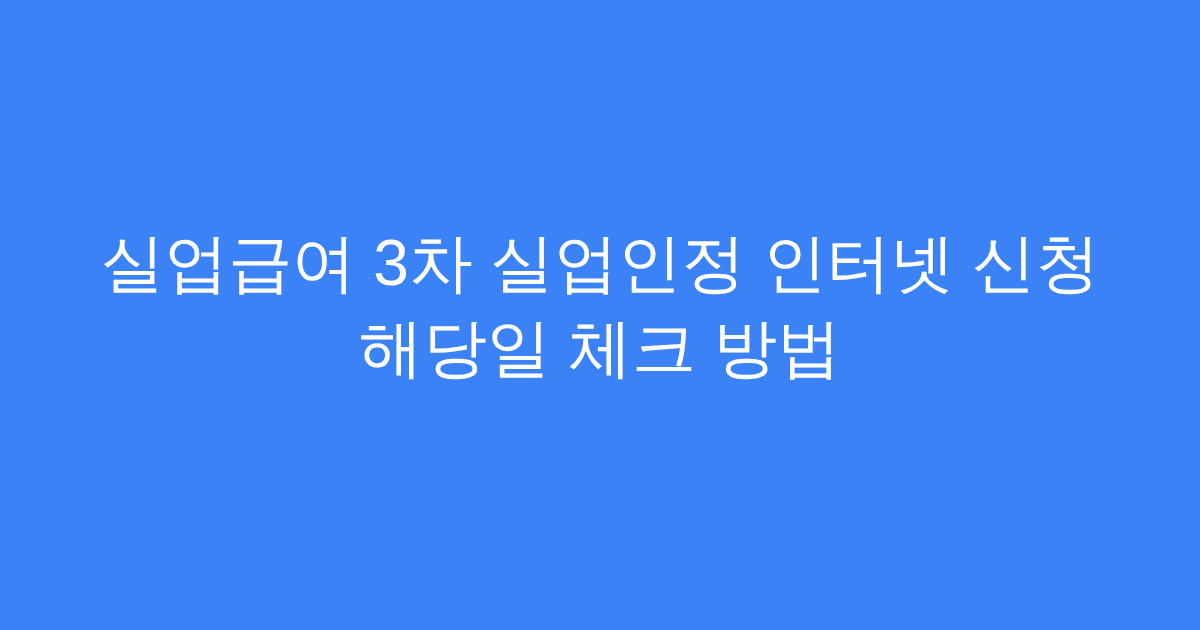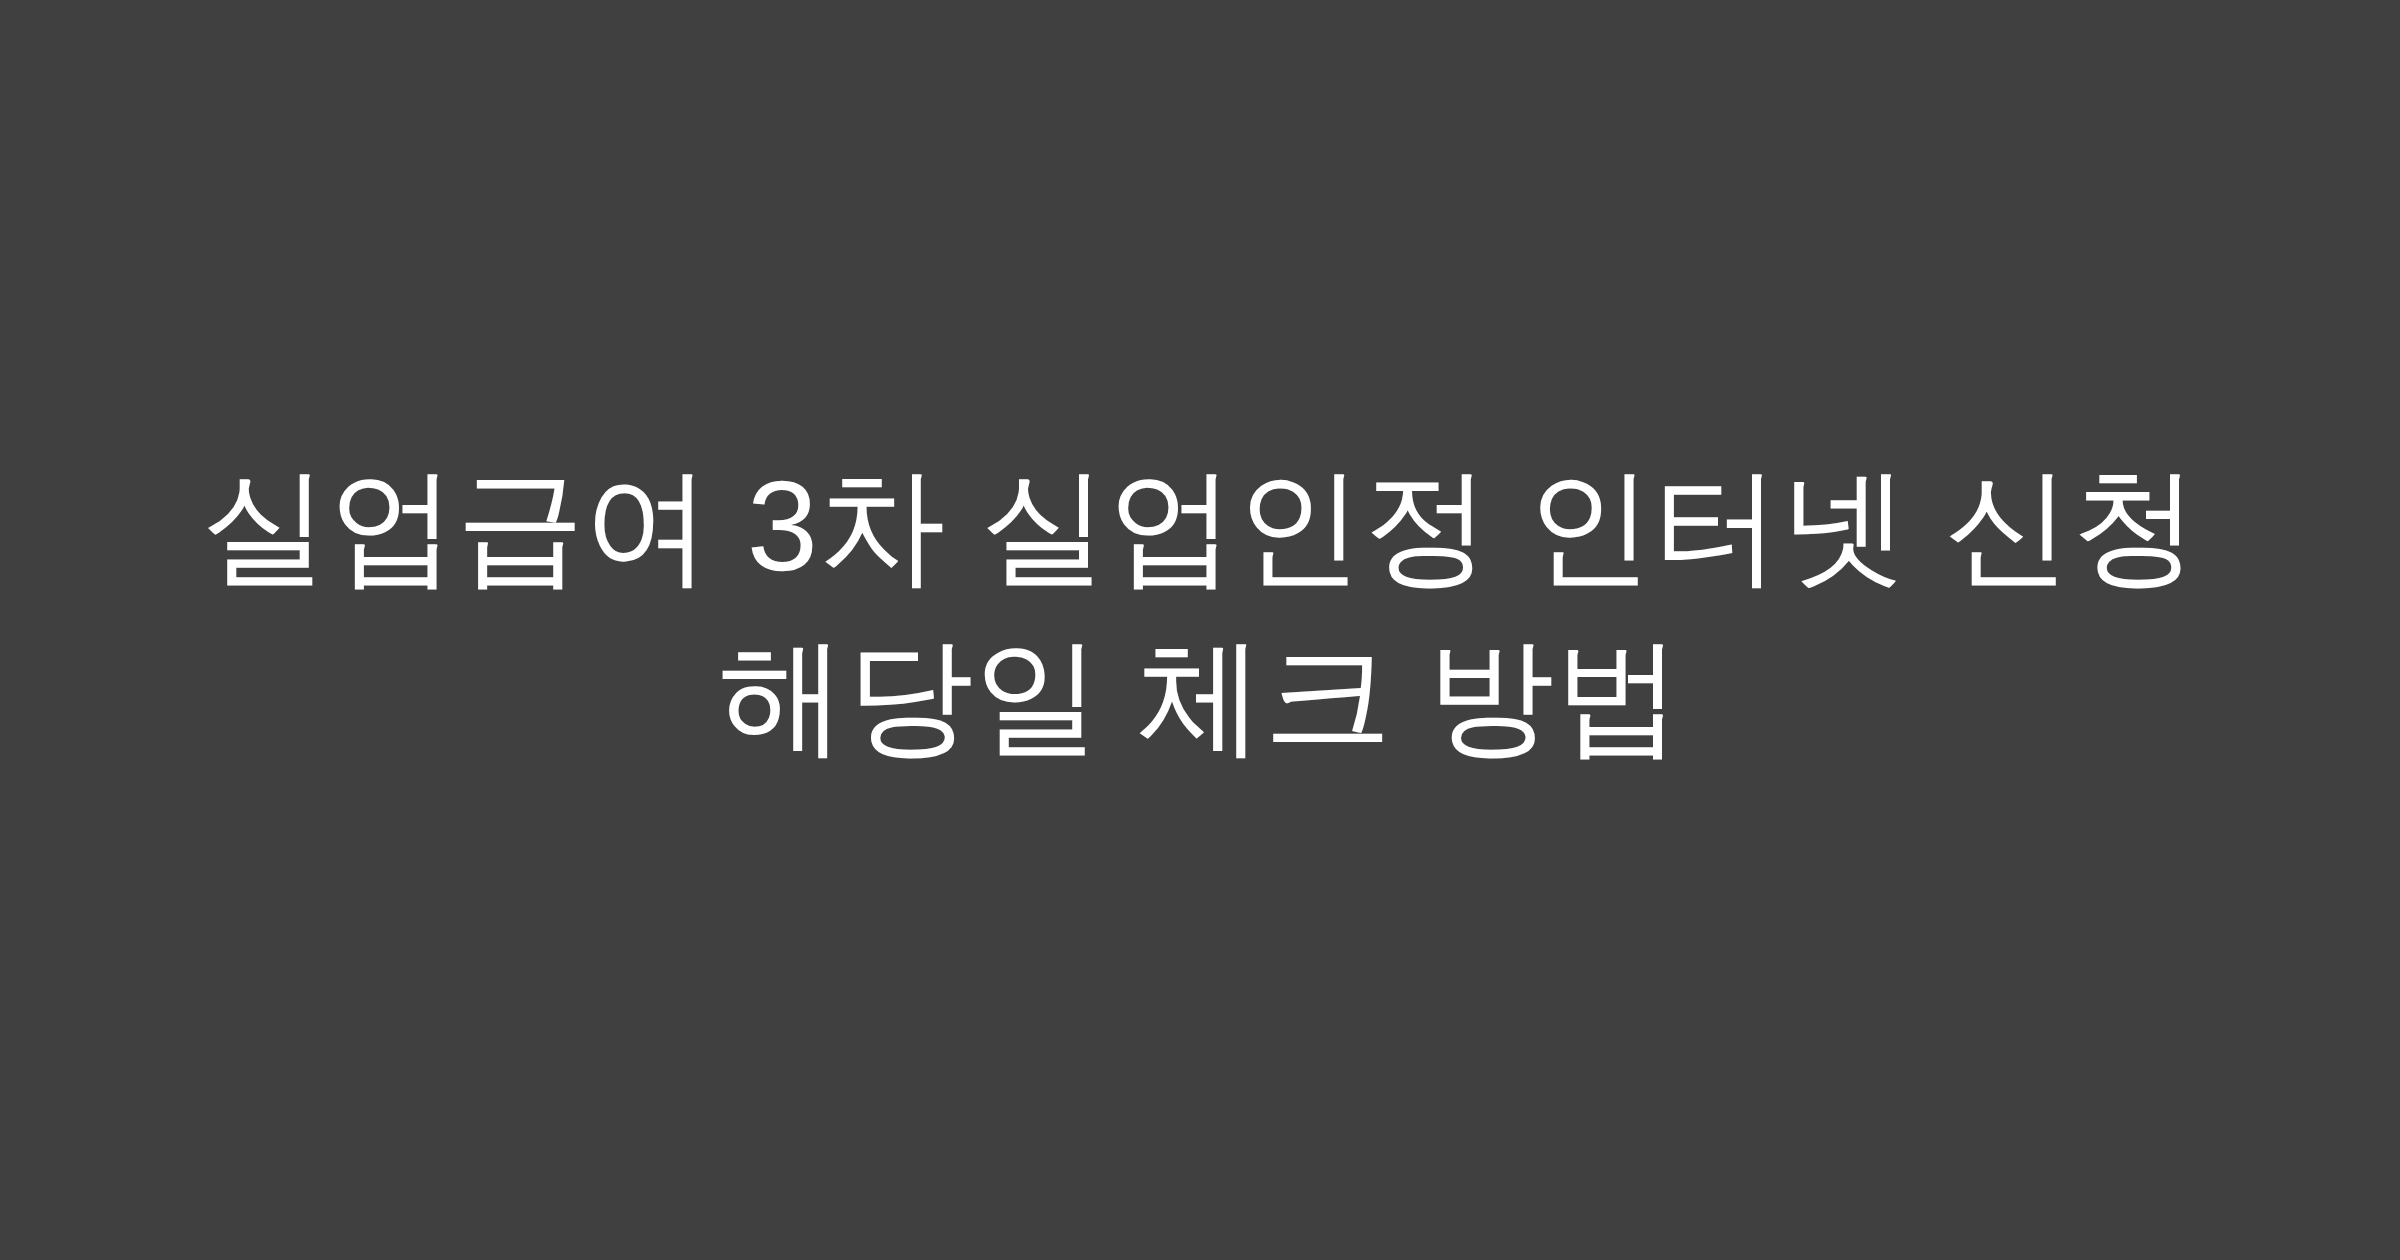--- a/index.html
+++ b/index.html
@@ -14,21 +14,21 @@
     overflow: hidden;
     font-family: "Liberation Sans", "DejaVu Sans", sans-serif;
   }
 
   
   .thumbnail-card {
     position: relative;
     box-sizing: border-box;
     width: 1200px;
     height: 630px;
-    background-color: #404040;
+    background-color: #3b82f6;
     display: flex;
     align-items: center;
     justify-content: center;
     -webkit-font-smoothing: antialiased;
   }
 
   
   .title-block {
     position: relative;
     width: 1060px;

